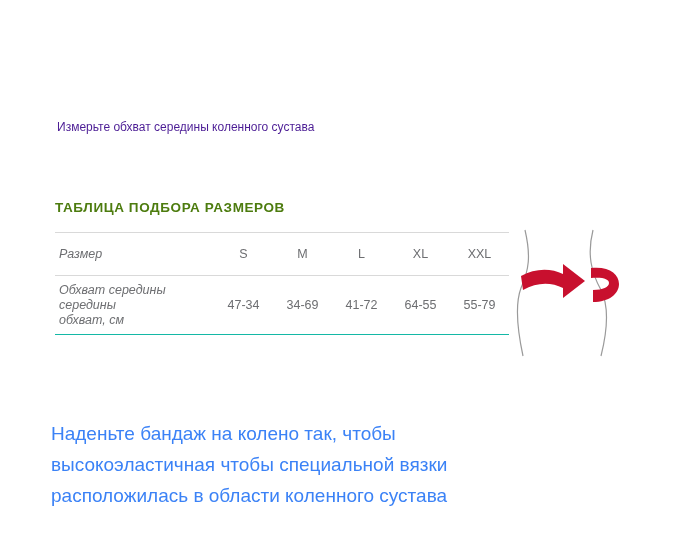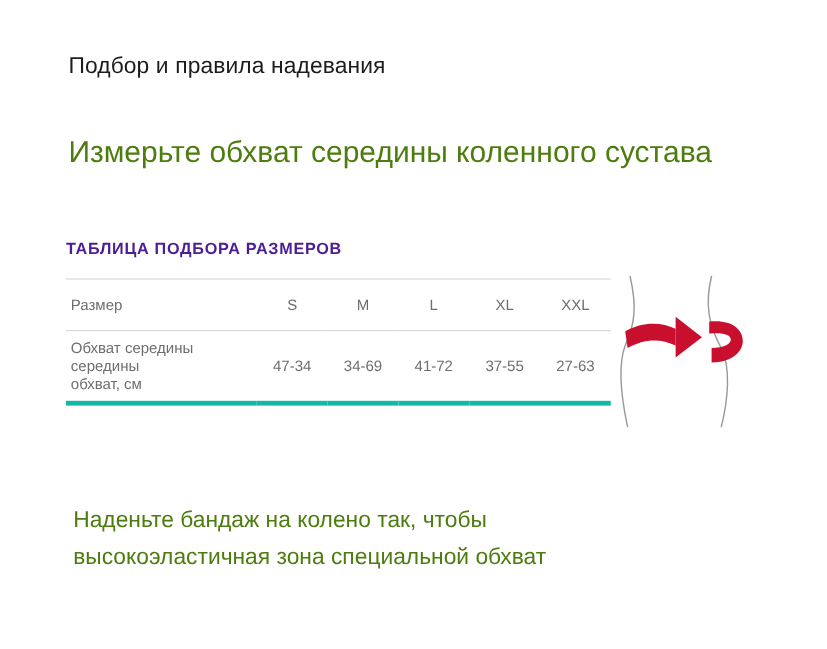--- a/index.html
+++ b/index.html
@@ -26,63 +26,64 @@
     left: 57px;
     top: 45px;
     font-size: 19px;
     color: #1d1d1b;
     letter-spacing: 0.1px;
   }
   .instructions-top {
     position: absolute;
     left: 57px;
     top: 113px;
-    font-size: 25px;
+    font-size: 12px;
     line-height: 28px;
-    color: #4d7c0f;
+    color: #4c1d95;
   }
   .instructions-top div {
     white-space: nowrap;
   }
   .table-block {
     position: absolute;
     left: 55px;
     top: 200px;
     width: 450px;
   }
   .table-title {
     font-size: 13.5px;
     font-weight: bold;
-    color: #4c1d95;
+    color: #4d7c0f;
     letter-spacing: 0.6px;
     margin-bottom: 17px;
   }
   table.size-table {
     border-collapse: collapse;
     width: 450px;
     table-layout: fixed;
   }
   table.size-table td {
     font-size: 12.5px;
     color: #6d6e71;
     padding: 0;
     vertical-align: middle;
   }
   .row-head td {
     border-top: 1px solid #d9d9d9;
     border-bottom: 1px solid #d9d9d9;
     height: 42px;
   }
   .row-data td {
-    border-bottom: 4px solid #14b8a6;
+    border-bottom: 1px solid #14b8a6;
     height: 58px;
   }
   .col-label {
     width: 155px;
     padding-left: 4px !important;
+    font-style: italic;
   }
   .col-size {
     width: 59px;
     text-align: center;
   }
   .label-multiline {
     line-height: 15px;
   }
   .knee-figure {
     position: absolute;
@@ -90,33 +91,31 @@
     top: 228px;
     width: 130px;
     height: 130px;
   }
   .instructions-bottom {
     position: absolute;
     left: 51px;
     top: 418px;
     font-size: 19px;
     line-height: 31px;
-    color: #4d7c0f;
-    margin-left: 10px;
+    color: #3b82f6;
   }
   .instructions-bottom div {
     white-space: nowrap;
   }
 </style>
 </head>
 <body>
 
 <div class="page">
 
-  <div class="heading">Подбор и правила надевания</div>
 
   <div class="instructions-top">
     <div>Измерьте обхват середины коленного сустава</div>
   </div>
 
   <div class="table-block">
     <div class="table-title">ТАБЛИЦА ПОДБОРА РАЗМЕРОВ</div>
     <table class="size-table">
       <tbody>
           <tr class="row-head">
@@ -131,22 +130,22 @@
         <td class="col-label">
           <div class="label-multiline">
             <div>Обхват середины</div>
             <div>середины</div>
             <div>обхват, см</div>
           </div>
         </td>
         <td class="col-size">47-34</td>
         <td class="col-size">34-69</td>
         <td class="col-size">41-72</td>
-        <td class="col-size">37-55</td>
-        <td class="col-size">27-63</td>
+        <td class="col-size">64-55</td>
+        <td class="col-size">55-79</td>
       </tr>
     </tbody>
       </table>
   </div>
 
   <div class="knee-figure">
     <svg width="130" height="130" viewBox="0 0 130 130" xmlns="http://www.w3.org/2000/svg">
 
       <path d="M20 2 C 26 28, 24 42, 16 60 C 10 76, 12 100, 18 128" fill="none" stroke="#9a9a9a" stroke-width="1.2"></path>
       <path d="M88 2 C 82 26, 86 44, 96 62 C 104 78, 102 104, 96 128" fill="none" stroke="#9a9a9a" stroke-width="1.2"></path>
@@ -154,16 +153,17 @@
       <path d="M16 48 C 30 40, 46 40, 58 46 L 58 60 C 46 54, 32 54, 18 62 Z" fill="#c8102e"></path>
       <polygon points="58,36 58,70 80,53" fill="#c8102e"></polygon>
 
       <path d="M86 40 C 104 38, 114 46, 114 56 C 114 66, 104 74, 88 74
                L 88 62 C 98 62, 104 59, 104 55 C 104 51, 98 49, 86 50 Z" fill="#c8102e"></path>
     </svg>
   </div>
 
   <div class="instructions-bottom">
     <div>Наденьте бандаж на колено так, чтобы</div>
-    <div>высокоэластичная зона специальной обхват</div>
+    <div>высокоэластичная чтобы специальной вязки</div>
+    <div>расположилась в области коленного сустава</div>
   </div>
 
 </div>
 
 </body></html>

